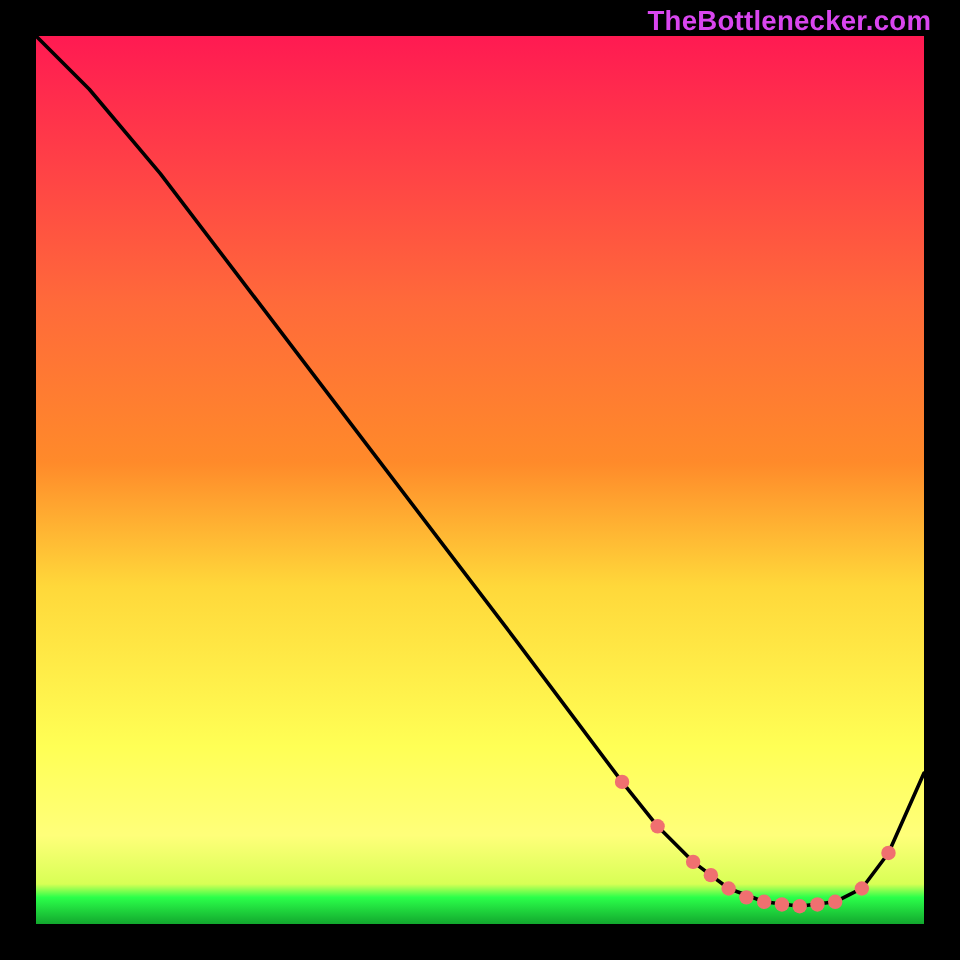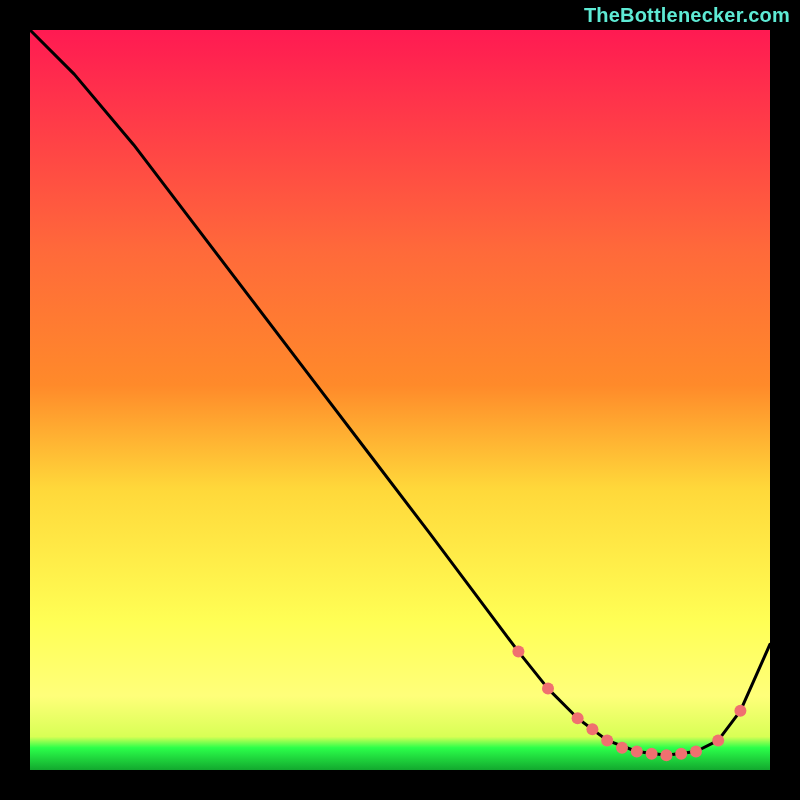--- a/index.html
+++ b/index.html
@@ -13,23 +13,23 @@
   }
   .stage {
     position: relative;
     width: 800px;
     height: 800px;
     background: #000;
   }
   .attribution {
     position: absolute;
     top: 4px;
-    right: 10px;
-    color: #5eead4;
-    font-size: 20px;
+    right: 24px;
+    color: #d946ef;
+    font-size: 23px;
     font-weight: 600;
     letter-spacing: 0.2px;
     z-index: 5;
   }
   .plot {
     position: absolute;
     left: 30px;
     top: 30px;
     width: 740px;
     height: 740px;

